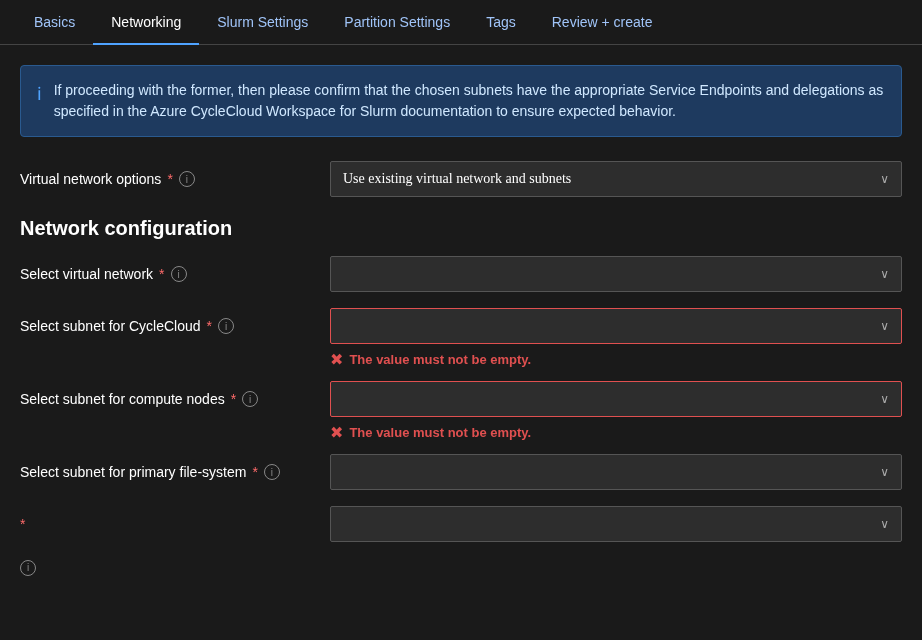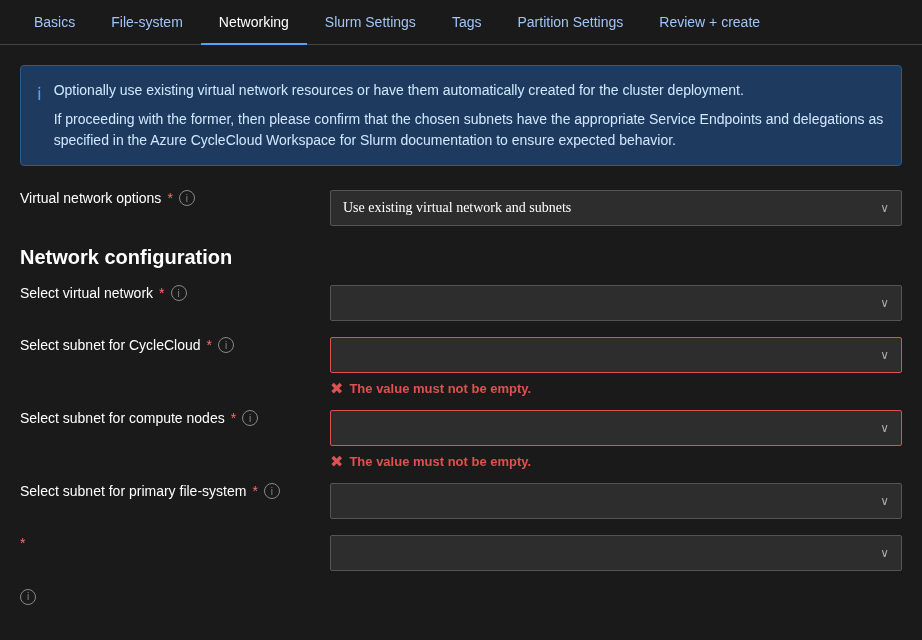--- a/index.html
+++ b/index.html
@@ -68,21 +68,21 @@
       color: #d0e8ff;
       line-height: 1.5;
     }
     .info-text p + p {
       margin-top: 8px;
     }
 
     
     .form-row {
       display: flex;
-      align-items: flex-start;
+      align-items: center;
       margin-bottom: 16px;
     }
     .form-label {
       width: 310px;
       flex-shrink: 0;
       color: #ffffff;
       display: flex;
       align-items: center;
       gap: 6px;
       font-size: 14px;
@@ -170,34 +170,32 @@
     
     .vnet-options-row {
       margin-bottom: 20px;
     }
   </style>
 </head>
 <body>
 
 <nav class="tab-nav">
   <div class="tab-item">Basics</div>
-  <div class="tab-item">File-system</div>
   <div class="tab-item active">Networking</div>
   <div class="tab-item">Slurm Settings</div>
+  <div class="tab-item">Partition Settings</div>
   <div class="tab-item">Tags</div>
-  <div class="tab-item">Partition Settings</div>
   <div class="tab-item">Review + create</div>
 </nav>
 
 <div class="content">
 
   <div class="info-box">
     <span class="info-icon">ℹ</span>
     <div class="info-text">
-      <p>Optionally use existing virtual network resources or have them automatically created for the cluster deployment.</p>
       <p>If proceeding with the former, then please confirm that the chosen subnets have the appropriate Service Endpoints and delegations as specified in the Azure CycleCloud Workspace for Slurm documentation to ensure expected behavior.</p>
     </div>
   </div>
 
   <div class="form-row vnet-options-row">
     <div class="form-label">
       <span>Virtual network options</span>
       <span class="required-star">*</span>
       <span class="info-circle">i</span>
     </div>

